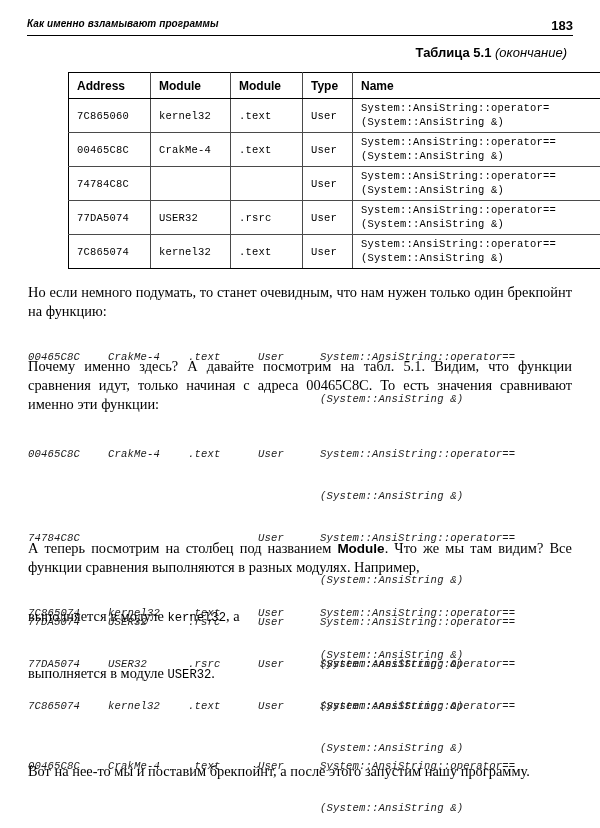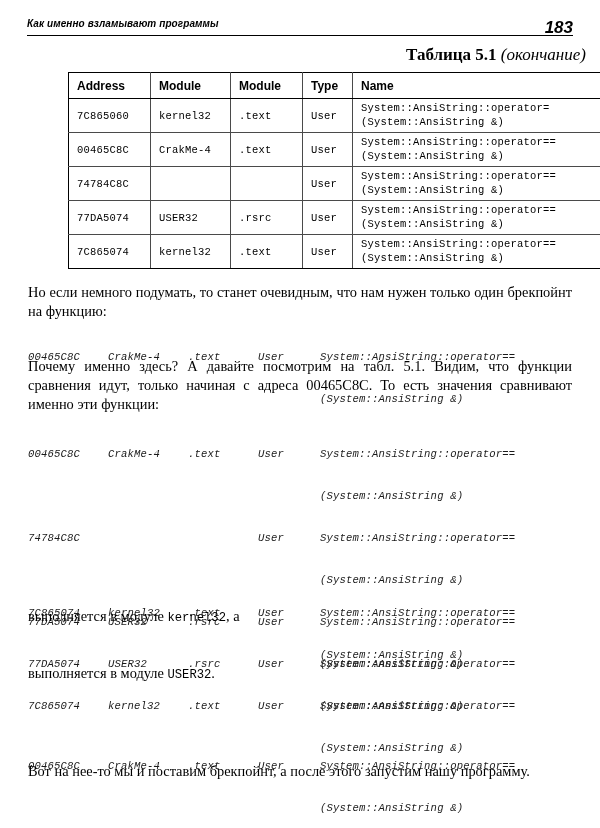--- a/index.html
+++ b/index.html
@@ -40,40 +40,39 @@
     font-weight: bold;
     font-size: 10px;
     letter-spacing: 0.1px;
     white-space: nowrap;
   }
   .runhead-page {
     position: absolute;
     right: 0;
     top: 0;
     font-family: "Liberation Sans", "DejaVu Sans", sans-serif;
-    font-style: italic;
     font-weight: bold;
-    font-size: 17px;
+    font-size: 13px;
   }
   .runhead-rule {
     position: absolute;
     left: 27px;
     top: 35px;
     width: 546px;
     height: 0;
     border-top: 1.4px solid #000;
   }
 
   
   .table-caption {
     position: absolute;
-    right: 14px;
+    right: 33px;
     top: 45px;
-    font-family: Liberation Serif, serif;
-    font-size: 17px;
+    font-family: Liberation Sans, sans-serif;
+    font-size: 13px;
     white-space: nowrap;
   }
   .table-caption .cap-strong {
     font-weight: bold;
   }
   .table-caption .cap-em {
     font-style: italic;
   }
 
   
@@ -270,20 +269,23 @@
     <span class="ln"><span class="f-addr">00465C8C</span><span class="f-mod">CrakMe-4</span><span class="f-sec">.text</span><span class="f-type">User</span><span class="f-name">System::AnsiString::operator==</span></span>
     <span class="ln"><span class="f-cont">(System::AnsiString &amp;)</span></span>
     <span class="ln"><span class="f-addr">74784C8C</span><span class="f-mod"></span><span class="f-sec"></span><span class="f-type">User</span><span class="f-name">System::AnsiString::operator==</span></span>
     <span class="ln"><span class="f-cont">(System::AnsiString &amp;)</span></span>
     <span class="ln"><span class="f-addr">77DA5074</span><span class="f-mod">USER32</span><span class="f-sec">.rsrc</span><span class="f-type">User</span><span class="f-name">System::AnsiString::operator==</span></span>
     <span class="ln"><span class="f-cont">(System::AnsiString &amp;)</span></span>
     <span class="ln"><span class="f-addr">7C865074</span><span class="f-mod">kernel32</span><span class="f-sec">.text</span><span class="f-type">User</span><span class="f-name">System::AnsiString::operator==</span></span>
     <span class="ln"><span class="f-cont">(System::AnsiString &amp;)</span></span>
   </div>
 
+  <div class="para" style="top:539px;">
+    <span>А теперь посмотрим на столбец под названием </span><b>Module</b><span>. Что же мы там видим? Все функции сравнения выполняются в разных модулях. Например,</span>
+  </div>
 
   <div class="code" style="top:578px;">
     <span class="ln"><span class="f-addr">7C865074</span><span class="f-mod">kernel32</span><span class="f-sec">.text</span><span class="f-type">User</span><span class="f-name">System::AnsiString::operator==</span></span>
     <span class="ln"><span class="f-cont">(System::AnsiString &amp;)</span></span>
   </div>
 
   <div class="para last-left" style="top:607px;">
     <span>выполняется в модуле </span><span class="mono">kernel32</span><span>, а</span>
   </div>
 

